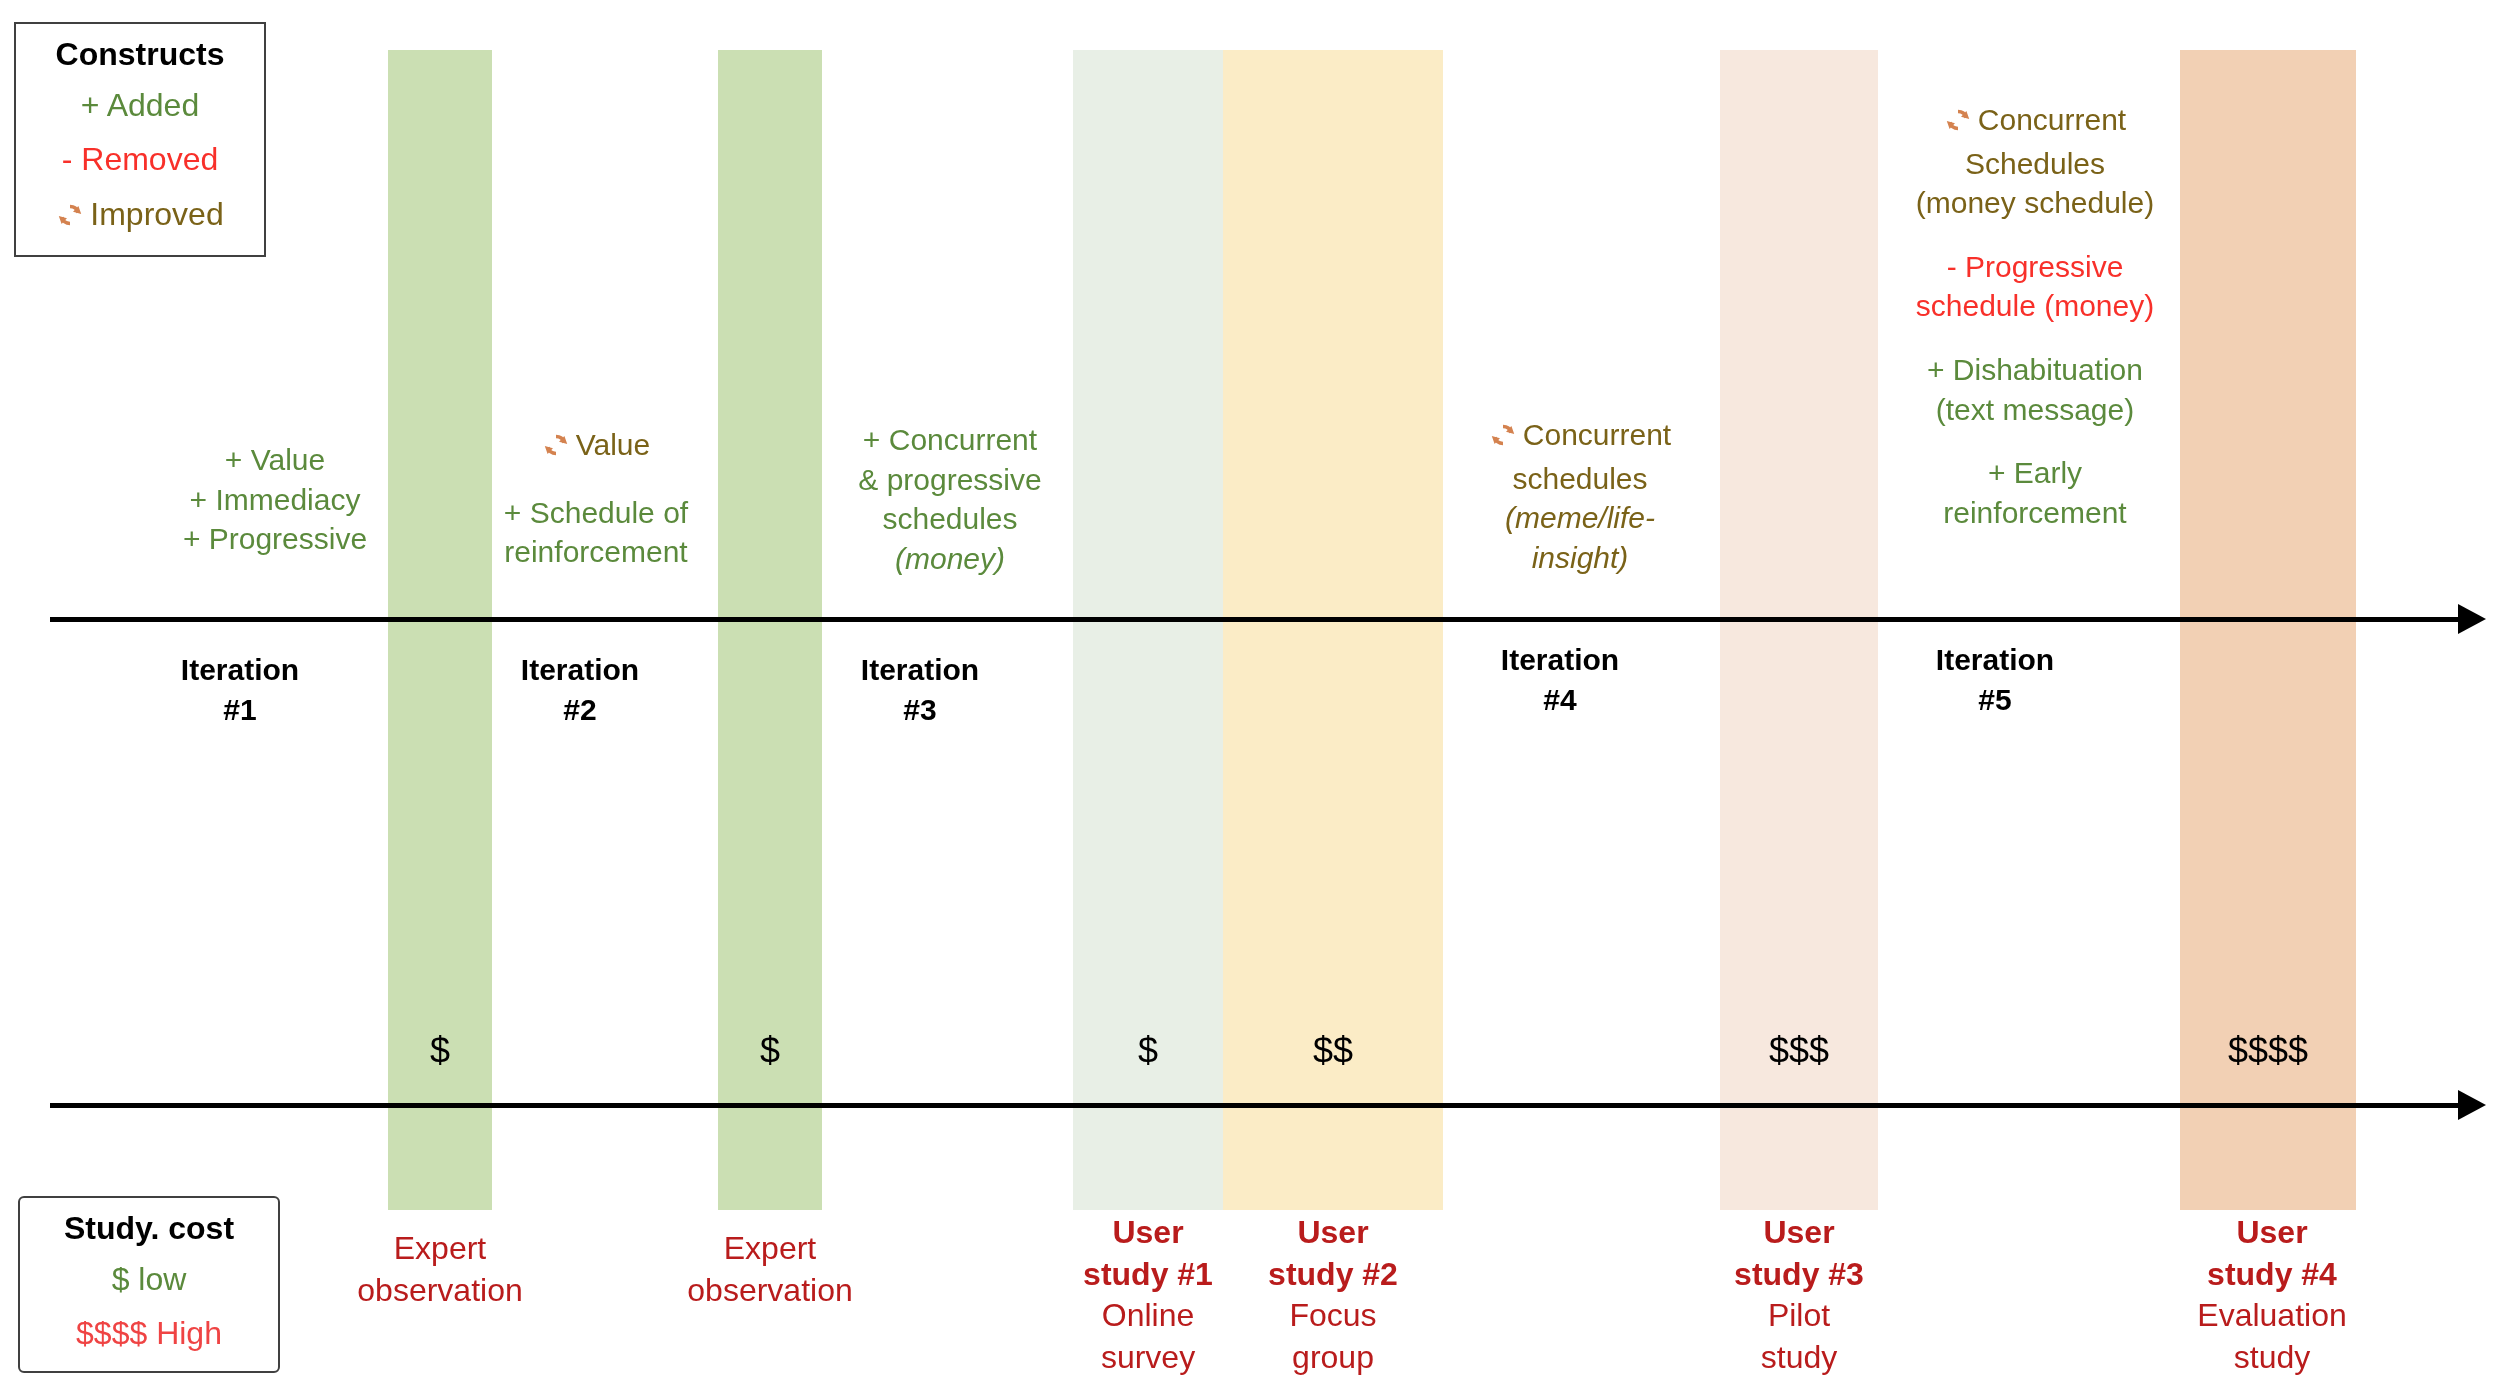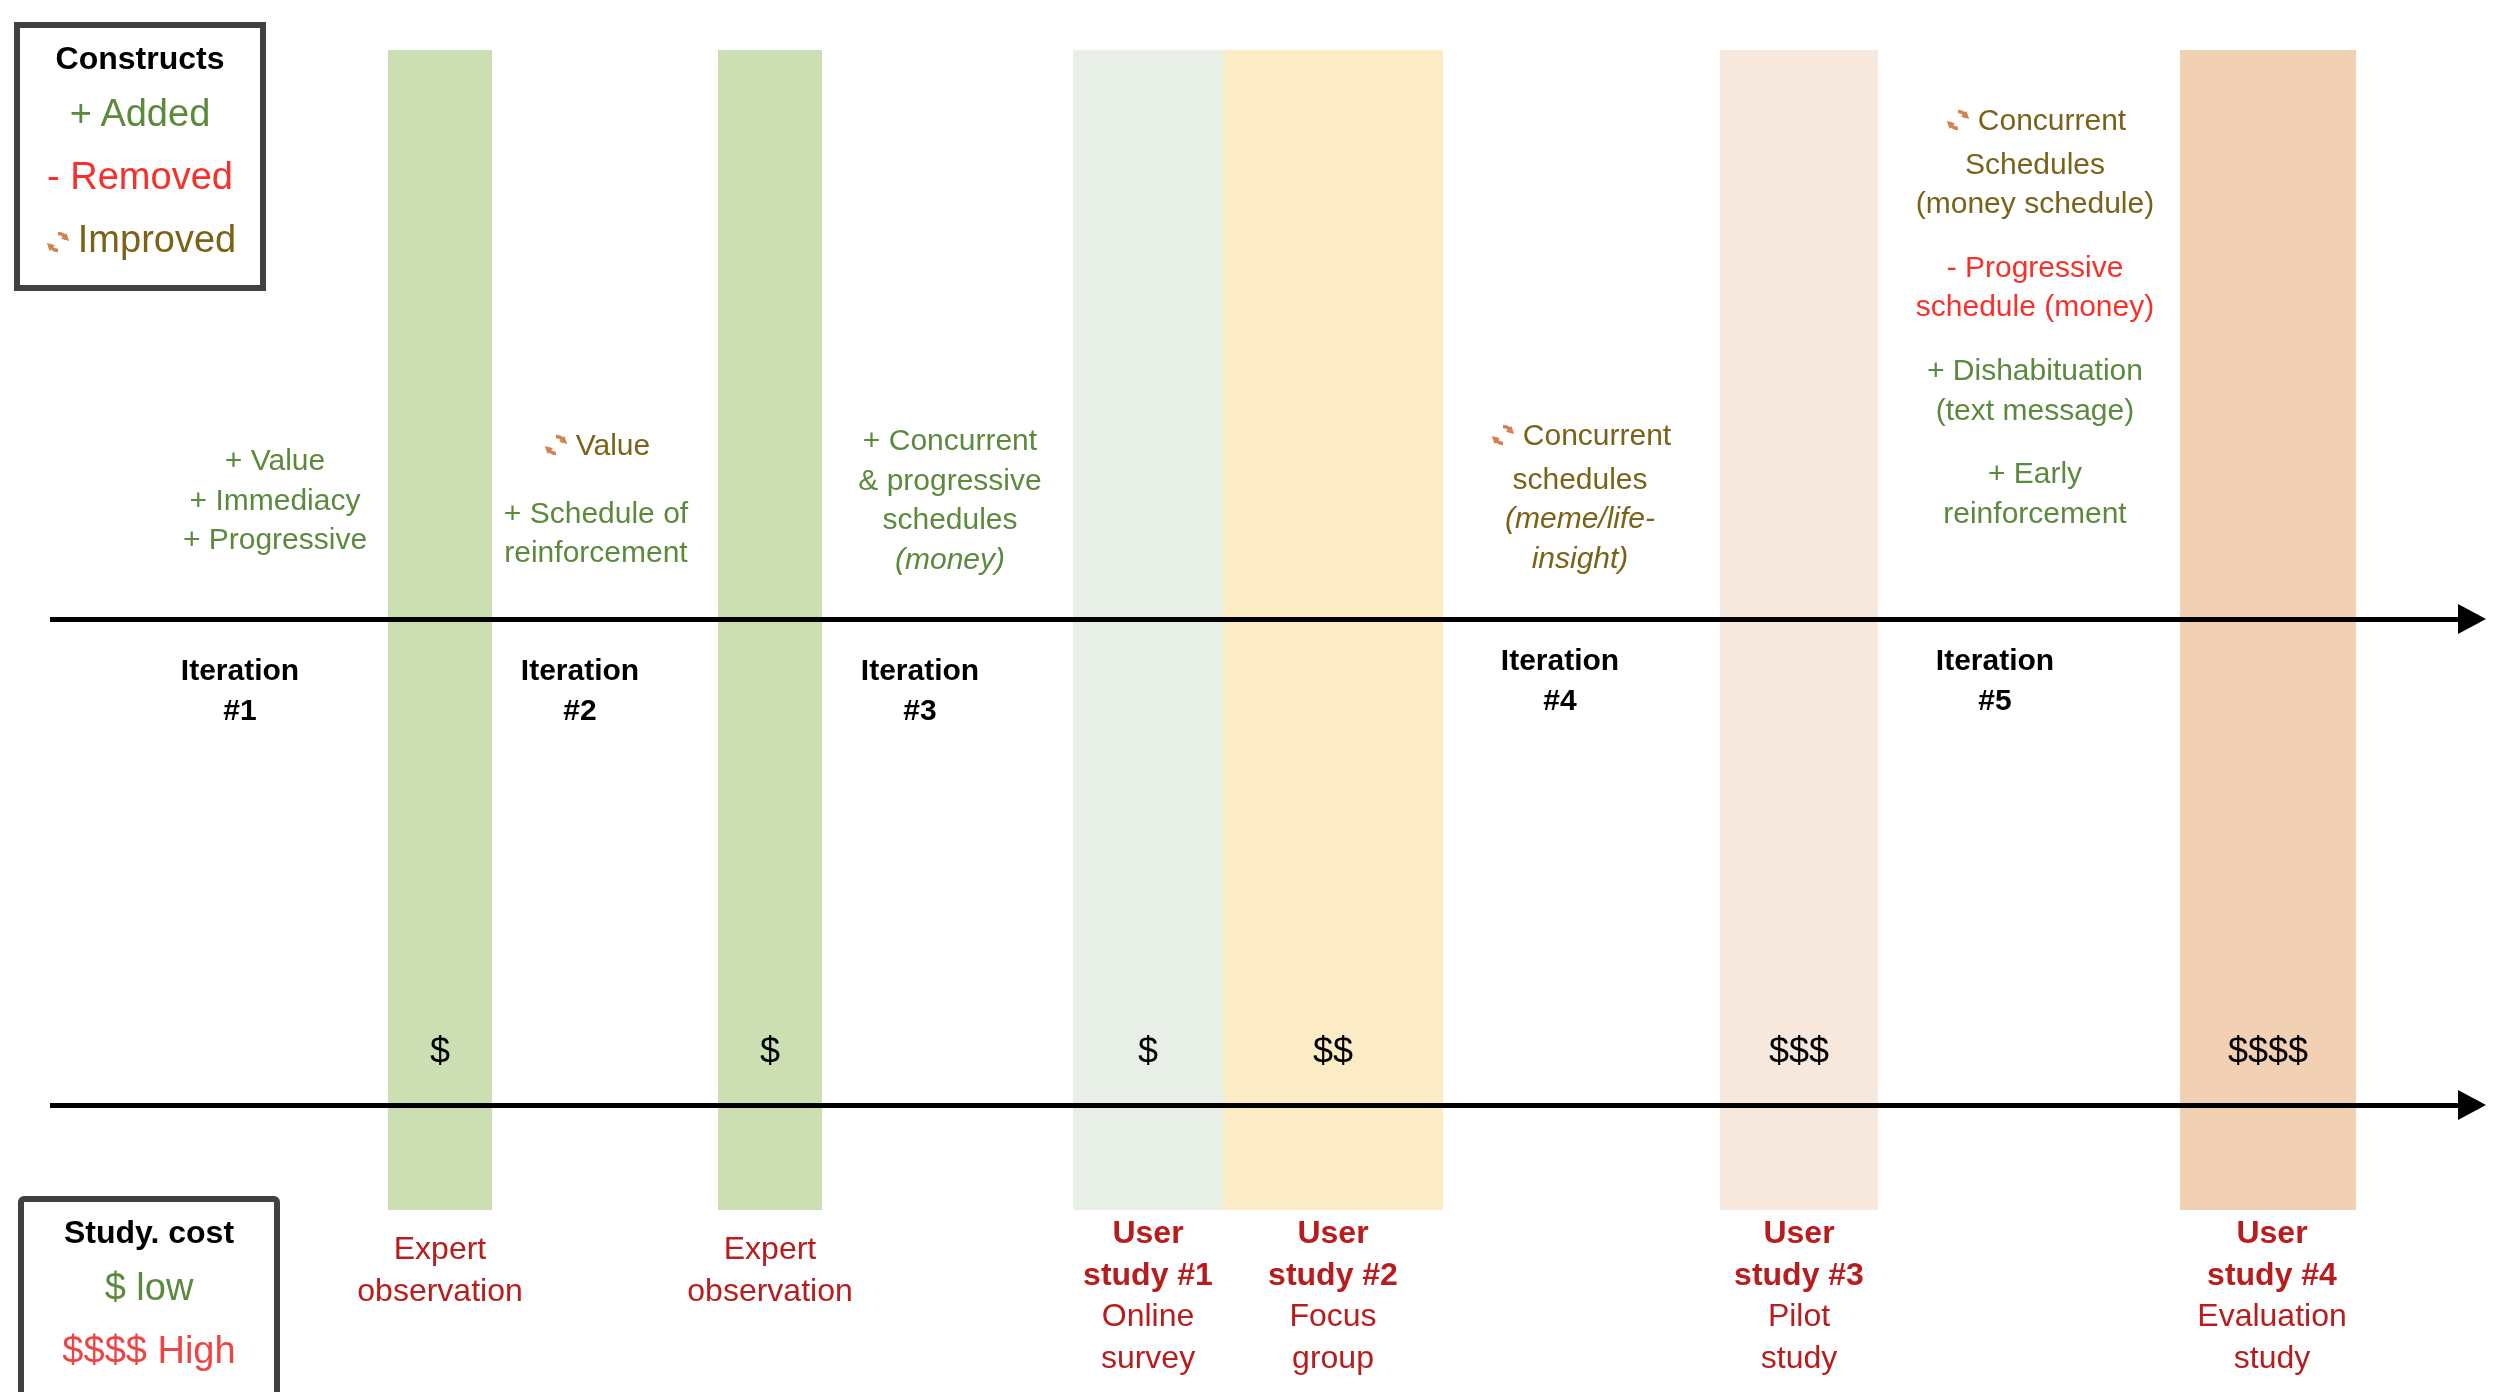--- a/index.html
+++ b/index.html
@@ -21,35 +21,35 @@
   
   .band {
     position: absolute;
     top: 50px;
     height: 1160px;
   }
 
   
   .legend-box {
     position: absolute;
-    border: 6px solid #404040;
+    border: 2px solid #404040;
     background: #ffffff;
     box-sizing: border-box;
     text-align: center;
     padding: 10px 14px 14px 14px;
   }
   .legend-title {
     font-weight: bold;
     font-size: 32px;
     color: #000000;
     line-height: 1.25;
     white-space: nowrap;
   }
   .legend-row {
-    font-size: 38px;
+    font-size: 32px;
     line-height: 1.45;
     white-space: nowrap;
     margin-top: 8px;
   }
   .legend-row.added   { color: #5b8a3c; }
   .legend-row.removed { color: #f8302a; }
   .legend-row.improved{ color: #7a6218; }
   .legend-row.low     { color: #5b8a3c; }
   .legend-row.high    { color: #ef4444; }
 

